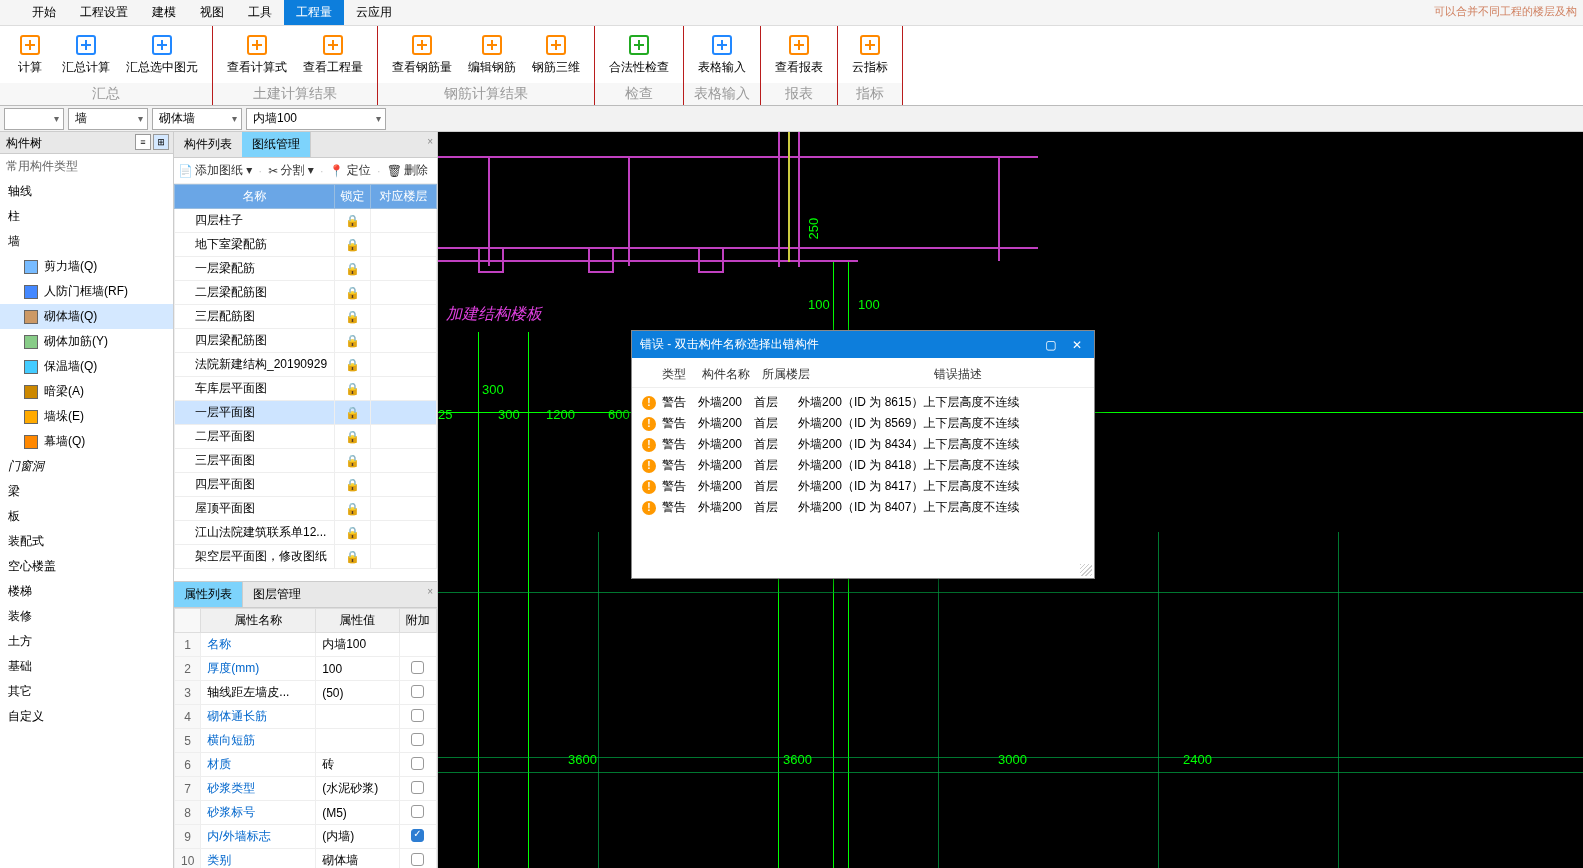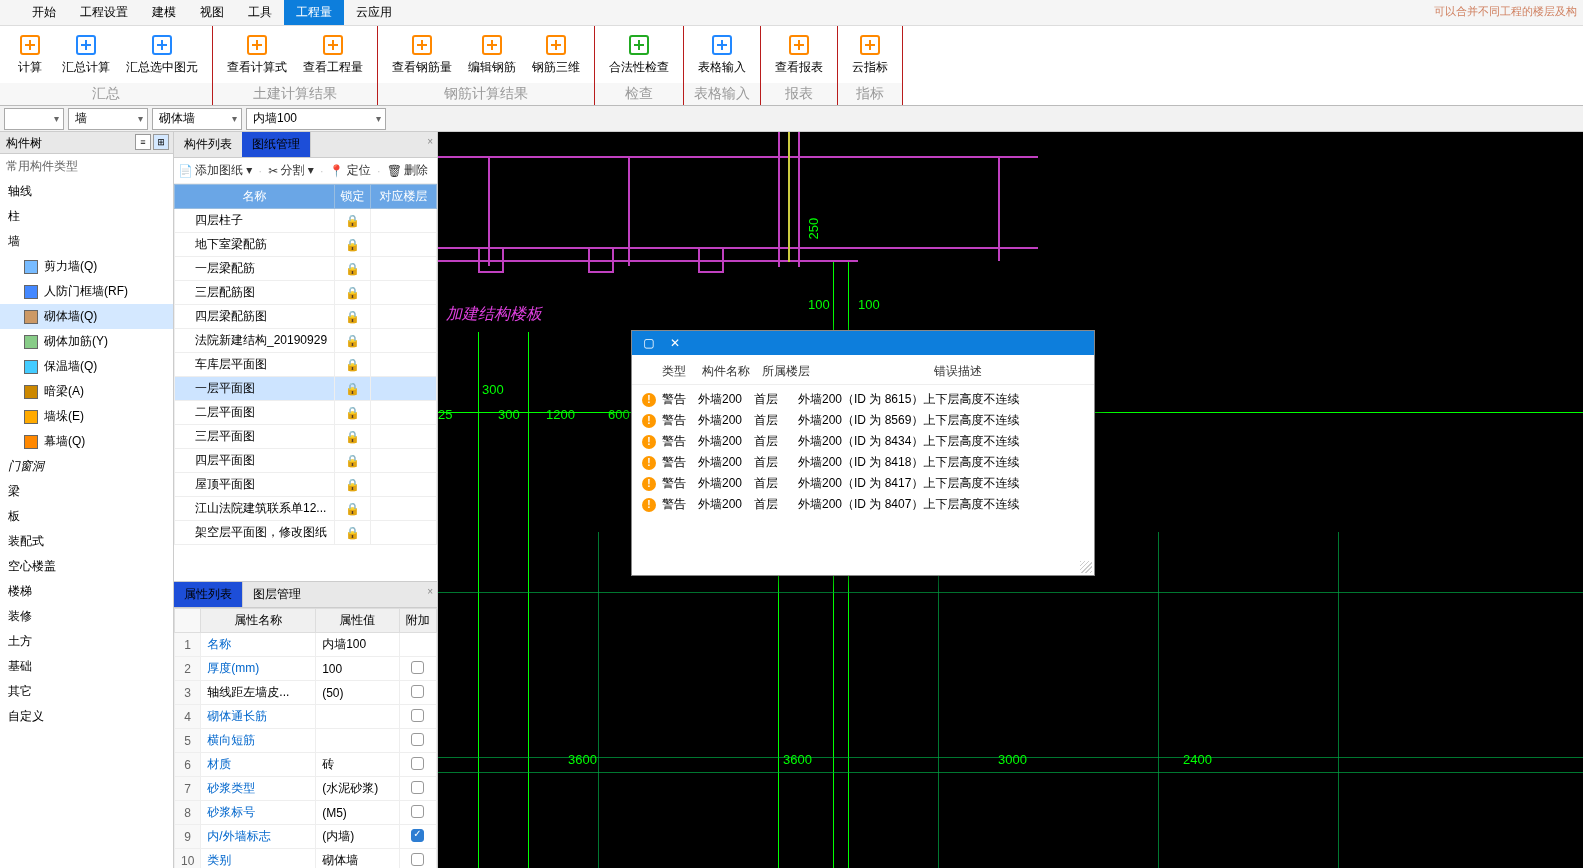--- a/index.html
+++ b/index.html
@@ -33,21 +33,21 @@
 .toggle-btn { width: 16px; height: 16px; border: 1px solid #999; background: #fff; display: flex; align-items: center; justify-content: center; font-size: 9px; }
 .tree-list { overflow-y: auto; flex: 1; }
 .tree-item { padding: 4px 6px 4px 24px; display: flex; align-items: center; cursor: pointer; }
 .tree-item.selected { background: #d4e8ff; }
 .tree-icon { width: 14px; height: 14px; margin-right: 6px; display: inline-block; }
 
 
 .mid-panel { width: 264px; background: #fff; border-right: 1px solid #ccc; display: flex; flex-direction: column; }
 .tabs { display: flex; background: #e8e8e8; border-bottom: 1px solid #ccc; position: relative; }
 .tab { padding: 4px 10px; cursor: pointer; }
-.tab.active { background: #1d4ed8; border-right: 1px solid #ccc; }
+.tab.active { background: #7dd3fc; border-right: 1px solid #ccc; }
 .tab-close { position: absolute; right: 4px; top: 4px; font-size: 10px; color: #888; }
 .toolbar-row { padding: 4px; display: flex; gap: 6px; align-items: center; border-bottom: 1px solid #eee; flex-wrap: wrap; }
 .tool-link { color: #333; cursor: pointer; display: flex; align-items: center; gap: 2px; }
 
 .drawing-table { width: 100%; border-collapse: collapse; }
 .drawing-table th { background: #6aa6e6; color: #fff; padding: 3px 4px; font-weight: normal; border: 1px solid #99bde0; }
 .drawing-table td { padding: 3px 4px; border: 1px solid #eee; text-align: center; }
 .drawing-table td.name-cell { text-align: left; padding-left: 20px; }
 .drawing-table tr.selected td { background: #cde4ff; }
 .lock-icon { color: #aaa; }
@@ -358,20 +358,25 @@
               <td><span class="lock-icon">🔒</span></td>
               <td></td>
             </tr>
             <tr class="">
               <td class="name-cell">地下室梁配筋</td>
               <td><span class="lock-icon">🔒</span></td>
               <td></td>
             </tr>
             <tr class="">
               <td class="name-cell">一层梁配筋</td>
+              <td><span class="lock-icon">🔒</span></td>
+              <td></td>
+            </tr>
+            <tr class="">
+              <td class="name-cell">二层梁配筋图</td>
               <td><span class="lock-icon">🔒</span></td>
               <td></td>
             </tr>
             <tr class="">
               <td class="name-cell">三层配筋图</td>
               <td><span class="lock-icon">🔒</span></td>
               <td></td>
             </tr>
             <tr class="">
               <td class="name-cell">四层梁配筋图</td>
@@ -550,20 +555,21 @@
     <div class="dim-text" style="left:370px;top:165px">100</div>
     <div class="dim-text" style="left:420px;top:165px">100</div>
 
     <div class="dim-text" style="left:130px;top:620px">3600</div>
     <div class="dim-text" style="left:345px;top:620px">3600</div>
     <div class="dim-text" style="left:560px;top:620px">3000</div>
     <div class="dim-text" style="left:745px;top:620px">2400</div>
 
     <div class="error-dialog" style="left:193px;top:198px">
       <div class="dialog-title">
+        <span class="dialog-title-text">错误 - 双击构件名称选择出错构件</span>
         <div class="dialog-btns">
           <span class="dlg-btn">▢</span>
           <span class="dlg-btn">✕</span>
         </div>
       </div>
       <div class="error-header">
         <span style="width:40px">类型</span>
         <span style="width:60px">构件名称</span>
         <span style="width:70px">所属楼层</span>
         <span style="flex:1;text-align:center">错误描述</span>

